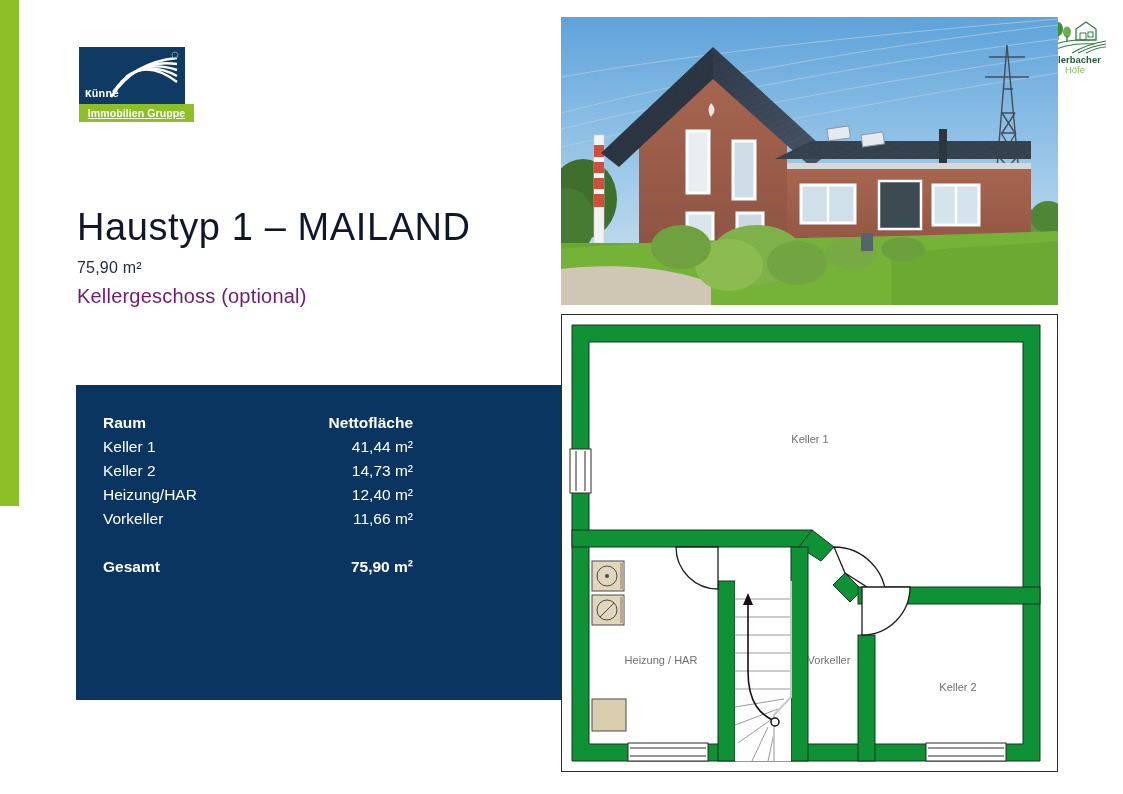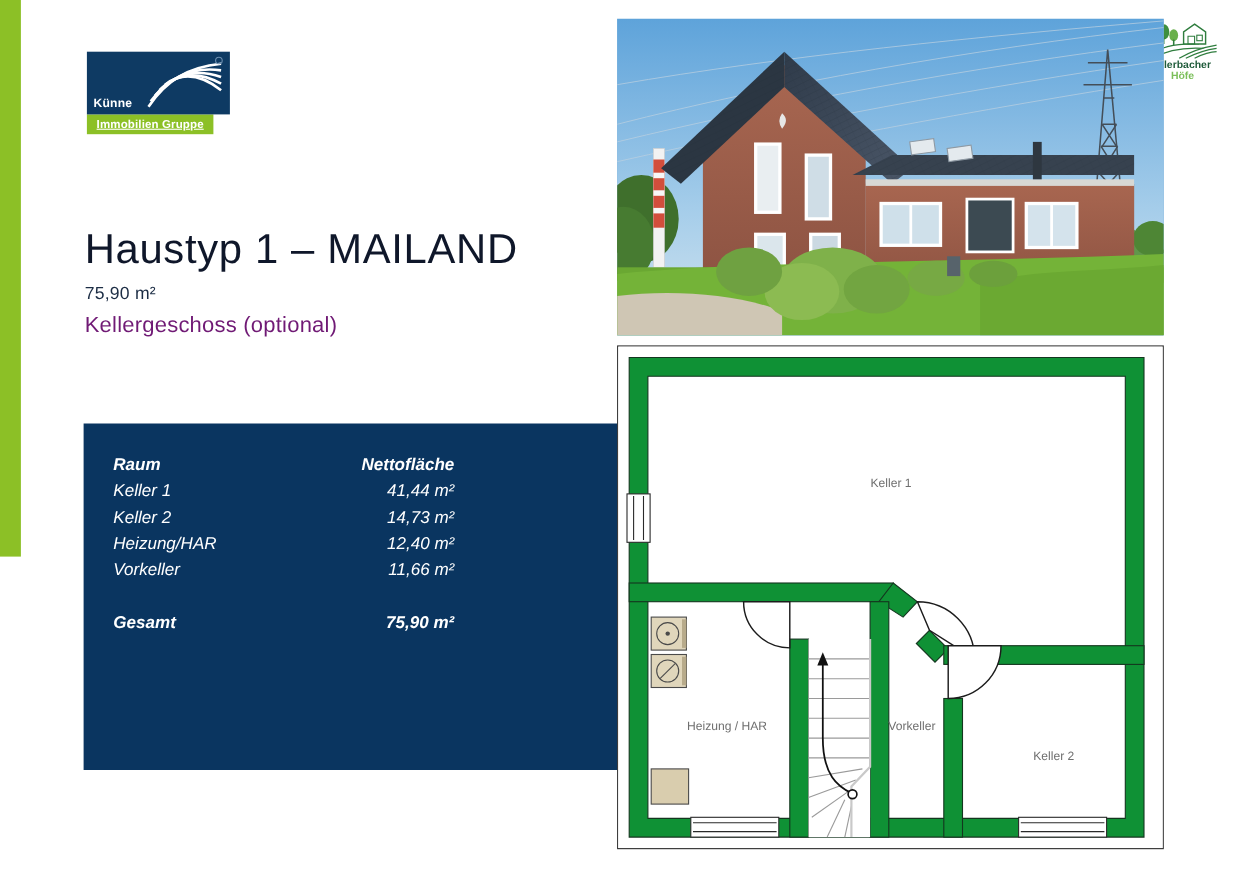--- a/index.html
+++ b/index.html
@@ -16,59 +16,59 @@
   .accent-bar{
     position:absolute;left:0;top:0;width:19px;height:506px;
     background:#8cc026;
   }
 
   
   .kuenne-logo{
     position:absolute;left:79px;top:47px;width:115px;height:75px;
   }
   .kuenne-top{
-    position:relative;width:130px;height:57px;background:#0e3a63;overflow:hidden;
+    position:relative;width:106px;height:57px;background:#0e3a63;overflow:hidden;font-family:Liberation Mono, monospace;
   }
   .kuenne-top .mark{position:absolute;right:2px;top:2px;width:78px;height:53px;}
   .kuenne-word{
     position:absolute;left:6px;bottom:4px;color:#ffffff;
     font-size:11px;font-weight:bold;letter-spacing:.2px;line-height:1;
   }
   .kuenne-bot{
     width:115px;height:18px;background:#8cc026;color:#ffffff;
     font-size:10.5px;font-weight:bold;line-height:18px;text-align:center;
     letter-spacing:.1px;
     text-decoration:underline;
   }
 
   
   .eh-logo{position:absolute;left:1040px;top:20px;width:70px;height:62px;text-align:center;}
   .eh-logo svg{display:block;margin:0 auto;}
   .eh-name{font-size:9.5px;font-weight:bold;color:#1f5b3a;line-height:1.05;margin-top:1px;}
-  .eh-sub{font-size:9.5px;font-weight:bold;color:#7bbf5a;line-height:1.05;}
+  .eh-sub{font-size:9.5px;font-weight:normal;color:#7bbf5a;line-height:1.05;}
 
   
   .title{
     position:absolute;left:77px;top:206px;
     font-size:38px;color:#0f172a;font-weight:normal;letter-spacing:.6px;
     white-space:nowrap;
   }
   .subtitle1{
     position:absolute;left:77px;top:259px;
     font-size:16px;color:#1b2c44;letter-spacing:.2px;
   }
   .subtitle2{
     position:absolute;left:77px;top:285px;
     font-size:20px;color:#701a75;letter-spacing:.2px;
   }
 
   
   .table-panel{
     position:absolute;left:76px;top:385px;width:487px;height:315px;
-    background:#0a3560;color:#ffffff;font-style:italic;
+    background:#0a3560;color:#ffffff;
   }
   .tbl{position:absolute;left:27px;top:26px;width:310px;}
   .trow{display:flex;justify-content:space-between;align-items:baseline;
         font-size:15.5px;line-height:24px;height:24px;}
   .trow.header{font-weight:bold;}
   .trow.total{font-weight:bold;margin-top:24px;gap:29px;}
   .trow .room{text-align:left;}
   .trow .area{text-align:right;}
 
   

